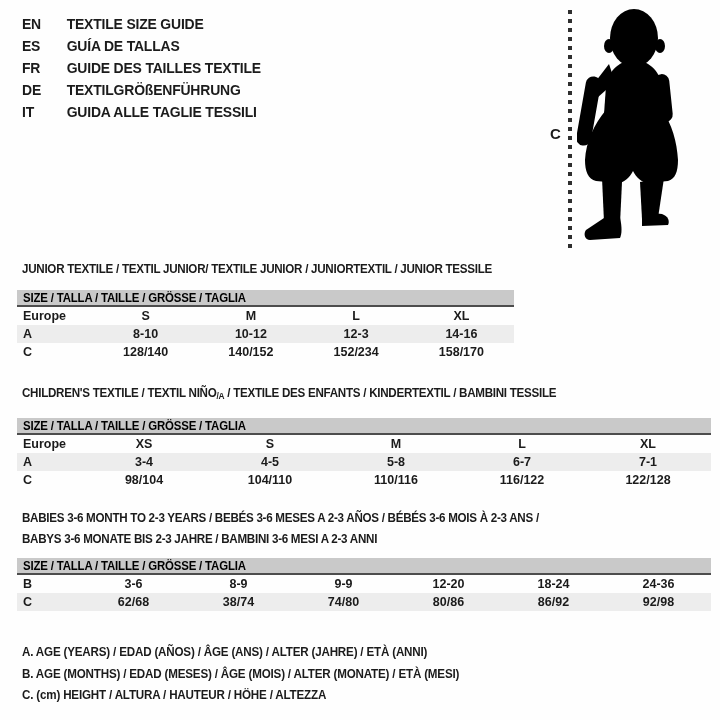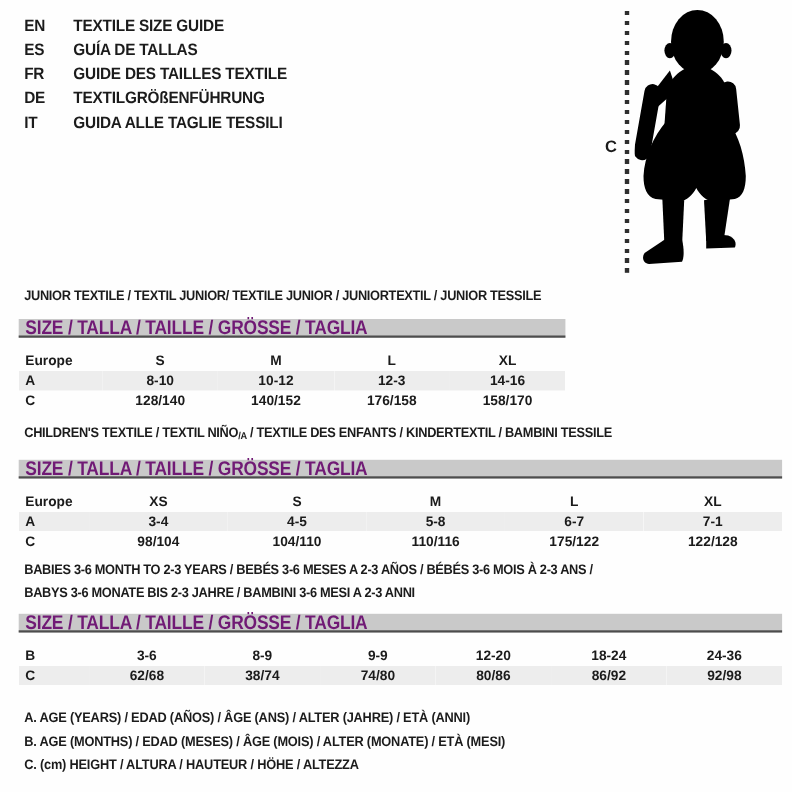--- a/index.html
+++ b/index.html
@@ -16,24 +16,24 @@
   
   .dotline{width:4px;background:repeating-linear-gradient(to bottom,#2e2e2e 0 4px,transparent 4px 9px);}
   .c-label{font-size:15px;font-weight:700;}
   
   .sec-title{font-weight:700;font-size:12.5px;letter-spacing:-0.3px;white-space:nowrap;
              transform:scaleX(.93);transform-origin:0 0;line-height:15px;}
   .sec-title .sub{font-size:9px;vertical-align:-2px;}
   .two-line{line-height:20.5px;}
   
   .bar{background:#c9c9c9;border-bottom:2px solid #4d4d4d;height:17px;line-height:16px;
-       font-weight:700;font-size:18px;padding-left:6px;box-sizing:border-box;color:#701a75;}
+       font-weight:700;font-size:13px;padding-left:6px;box-sizing:border-box;color:#000000;}
   .bar .bar-text{display:inline-block;transform:scaleX(.88);transform-origin:0 50%;white-space:nowrap;letter-spacing:-0.2px;}
   
-  table.sz{border-collapse:collapse;table-layout:fixed;font-size:12.5px;font-weight:700;color:#1b1b1b;margin-top:12px;}
+  table.sz{border-collapse:collapse;table-layout:fixed;font-size:12.5px;font-weight:700;color:#1b1b1b;}
   table.sz td{padding:0;height:18px;line-height:18px;text-align:center;overflow:hidden;white-space:nowrap;}
   table.sz td.lbl{text-align:left;padding-left:6px;}
   tr.stripe{background:#ededed;}
   
   .foot{font-weight:700;font-size:12.5px;line-height:21.7px;letter-spacing:-0.2px;
         transform:scaleX(.93);transform-origin:0 0;white-space:nowrap;}
 </style>
 </head>
 <body>
 
@@ -105,21 +105,21 @@
         <td class="lbl">A</td>
         <td>8-10</td>
         <td>10-12</td>
         <td>12-3</td>
         <td>14-16</td>
       </tr>
       <tr>
         <td class="lbl">C</td>
         <td>128/140</td>
         <td>140/152</td>
-        <td>176/158</td>
+        <td>152/234</td>
         <td>158/170</td>
       </tr>
     </tbody>
   </table>
 
   <div class="abs sec-title" style="left:22px;top:386px">
     <span>CHILDREN'S TEXTILE / TEXTIL NIÑO</span><span class="sub">/A</span><span> / TEXTILE DES ENFANTS / KINDERTEXTIL / BAMBINI TESSILE</span>
   </div>
   <div class="abs bar" style="left:17px;top:418px;width:694px">
     <span class="bar-text">SIZE / TALLA / TAILLE / GRÖSSE / TAGLIA</span>
@@ -148,21 +148,21 @@
         <td>4-5</td>
         <td>5-8</td>
         <td>6-7</td>
         <td>7-1</td>
       </tr>
       <tr>
         <td class="lbl">C</td>
         <td>98/104</td>
         <td>104/110</td>
         <td>110/116</td>
-        <td>175/122</td>
+        <td>116/122</td>
         <td>122/128</td>
       </tr>
     </tbody>
   </table>
 
   <div class="abs sec-title two-line" style="left:22px;top:508px">
     <div>BABIES 3-6 MONTH TO 2-3 YEARS / BEBÉS 3-6 MESES A 2-3 AÑOS / BÉBÉS 3-6 MOIS À 2-3 ANS /</div>
     <div>BABYS 3-6 MONATE BIS 2-3 JAHRE / BAMBINI 3-6 MESI A 2-3 ANNI</div>
   </div>
   <div class="abs bar" style="left:17px;top:558px;width:694px">

